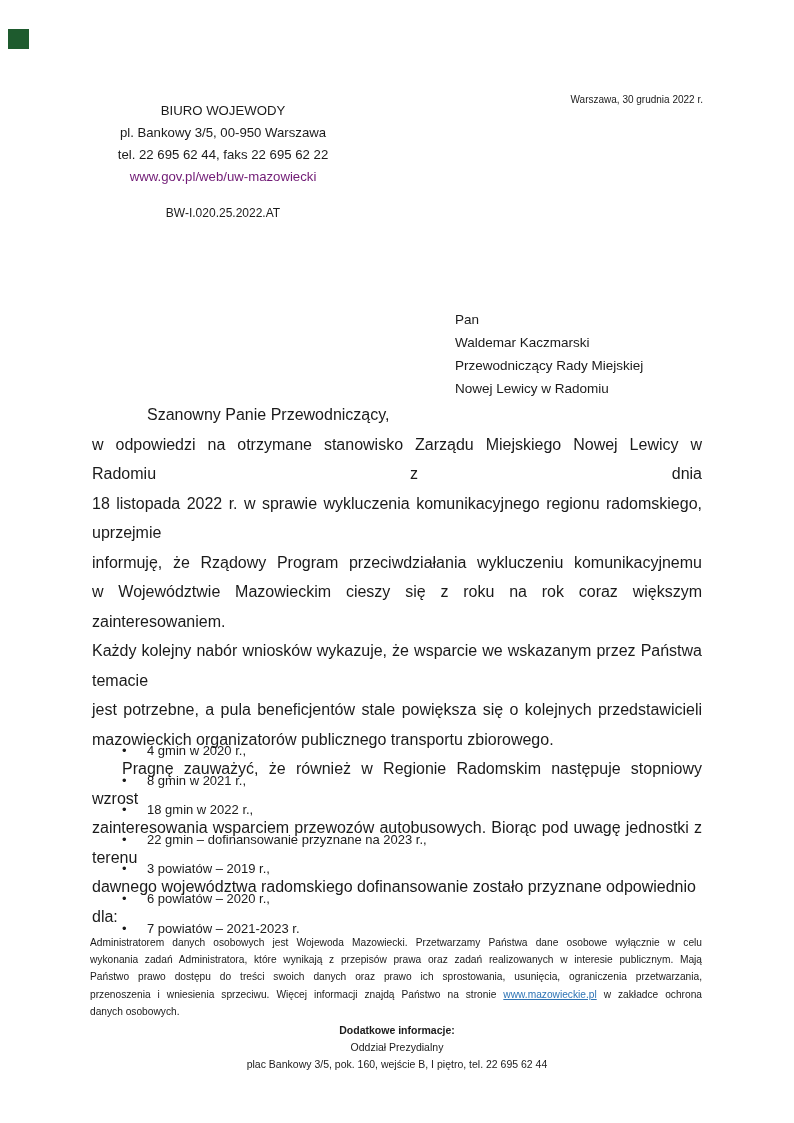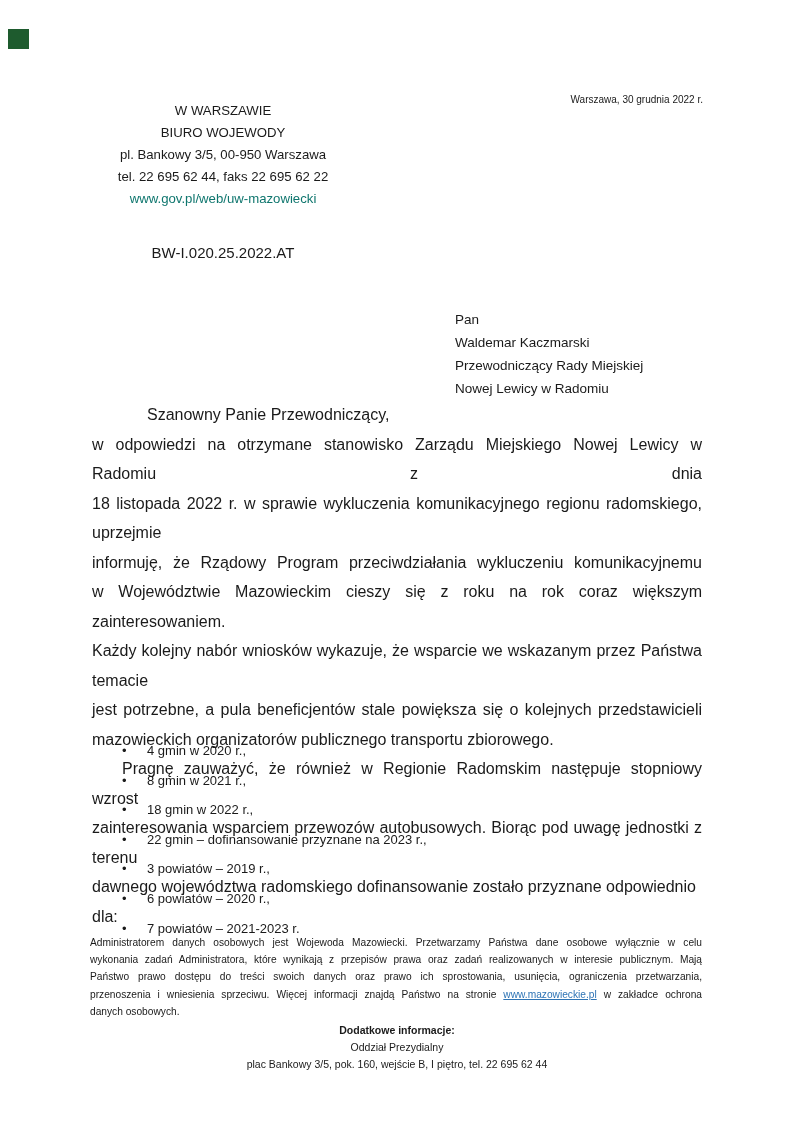--- a/index.html
+++ b/index.html
@@ -25,27 +25,27 @@
     font-size: 10px;
   }
   .office-block {
     position: absolute;
     left: 88px; top: 100px; width: 270px;
     text-align: center;
     font-size: 13.2px;
     line-height: 22px;
   }
   .office-block a {
-    color: #0f766e;
+    color: #701a75;
     text-decoration: none;
     cursor: pointer;
   }
   .reference-number {
-    margin-top: 32px;
-    font-size: 15px;
+    margin-top: 14px;
+    font-size: 12px;
   }
   .recipient-block {
     position: absolute;
     left: 455px; top: 308px;
     font-size: 13.5px;
     line-height: 23px;
   }
   .body-block {
     position: absolute;
     left: 92px; top: 400px; width: 610px;
@@ -92,21 +92,20 @@
 </head>
 <body>
 
 <div class="page">
 
   <div class="corner-marker"></div>
 
   <div class="date-line">Warszawa, 30 grudnia 2022 r.</div>
 
   <div class="office-block">
-    <div>W WARSZAWIE</div>
     <div>BIURO WOJEWODY</div>
     <div>pl. Bankowy 3/5, 00-950 Warszawa</div>
     <div>tel. 22 695 62 44, faks 22 695 62 22</div>
     <div><a href="#">www.gov.pl/web/uw-mazowiecki</a></div>
     <div class="reference-number">BW-I.020.25.2022.AT</div>
   </div>
 
   <div class="recipient-block">
     <div>Pan</div>
     <div>Waldemar Kaczmarski</div>

